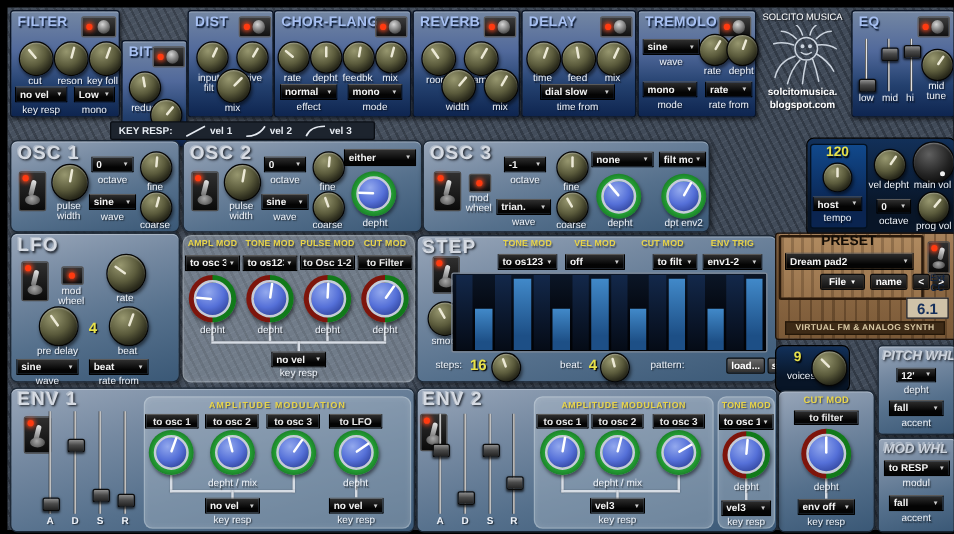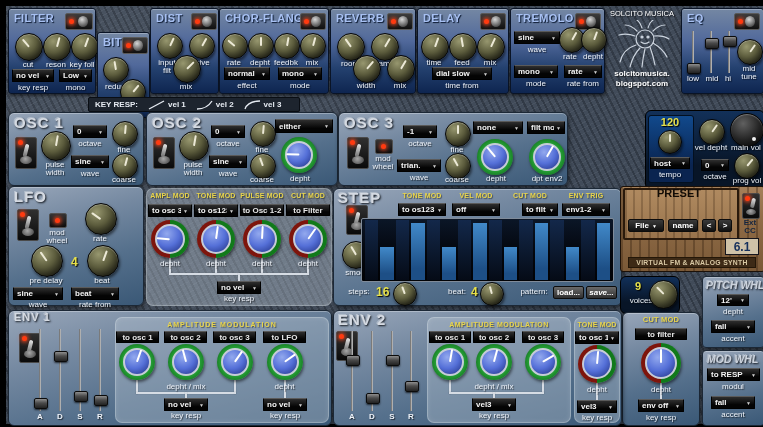--- a/index.html
+++ b/index.html
@@ -64,21 +64,21 @@
   .dd{position:absolute;height:13px;border-radius:1px;box-sizing:border-box;
       background:linear-gradient(180deg,#2e2e2e,#040404 70%);border:1px solid #000;border-top-color:#5a5a5a;
       color:#f4f4f4;font-size:8px;font-weight:bold;display:flex;align-items:center;padding:0 3px;}
   .dd span{flex:1;overflow:hidden;white-space:nowrap;}
   .dd::after{content:"▼";font-size:5px;color:#cfcfcf;margin-left:2px;}
   .lblbox{position:absolute;height:12px;border-radius:1px;box-sizing:border-box;
       background:linear-gradient(180deg,#2e2e2e,#040404 70%);border:1px solid #000;border-top-color:#5a5a5a;
       color:#e8e8e8;font-size:8px;font-weight:bold;display:flex;align-items:center;justify-content:center;white-space:nowrap;}
   .btn{position:absolute;height:13px;border-radius:2px;box-sizing:border-box;
       background:linear-gradient(180deg,#6a6a6a,#2e2e2e);border:1px solid #0c0c0c;
-      color:#fff;font-size:8px;font-weight:bold;display:flex;align-items:center;justify-content:center;white-space:nowrap;}
+      color:#fff;font-size:8px;font-weight:bold;display:flex;align-items:center;justify-content:center;white-space:nowrap;margin-left:28px;}
   
   .panel2{position:absolute;border-radius:6px;
       background:linear-gradient(165deg,#98a6b9 0%,#7589a1 30%,#55708c 62%,#3a5876 100%);
       border:1px solid #1c2836;box-shadow:1px 2px 4px rgba(0,0,0,.5), inset 0 1px 0 rgba(255,255,255,.3);}
   .stone{position:absolute;font-weight:bold;color:#d5dae2;letter-spacing:1px;white-space:nowrap;
       text-shadow:-1px -1px 0 rgba(245,248,252,.35), 1px 1px 2px #10141a;}
   .metal{position:absolute;font-weight:bold;font-style:italic;color:#ccd3dd;white-space:nowrap;
       text-shadow:-1px -1px 0 rgba(250,252,255,.3), 1px 1px 2px #0c1016;}
   .subpanel{position:absolute;background:rgba(185,196,210,.38);border:1px solid rgba(240,245,250,.3);
       border-radius:7px;box-shadow:inset 0 0 5px rgba(255,255,255,.12);}
@@ -534,20 +534,23 @@
         <span>load...</span>
       </div>
     <div class="btn" style="left:252px;top:97px;width:31px;font-style:italic;">
         <span>save...</span>
       </div>
   </div>
 
   <div class="wood" style="left:620px;top:186px;width:143px;height:84px;">
     <div class="presetframe" style="left:2px;top:1px;width:112px;height:48px;"></div>
     <div class="klabel" style="left:2px;top:2px;width:112px;font-size:11px;font-weight:bold;color:#120c06;text-shadow:none;">PRESET</div>
+    <div class="dd" style="left:7px;top:15px;width:103px;height:14px;">
+        <span>Dream pad2</span>
+      </div>
     <div class="btn" style="left:7px;top:32px;width:36px;background:linear-gradient(180deg,#3a3a3a,#101010);">
         <span>File</span>
         <span style="font-size:5px;margin-left:3px;">▼</span>
       </div>
     <div class="btn" style="left:47px;top:32px;width:30px;background:linear-gradient(180deg,#3a3a3a,#101010);">
         <span>name</span>
       </div>
     <div class="btn" style="left:81px;top:32px;width:14px;background:linear-gradient(180deg,#3a3a3a,#101010);">
         <span>&lt;</span>
       </div>
@@ -600,21 +603,21 @@
         <span>to RESP</span>
       </div>
     <div class="klabel" style="left:8px;top:32px;width:44px;">modul</div>
     <div class="dd" style="left:8px;top:45px;width:44px;">
         <span>fall</span>
       </div>
     <div class="klabel" style="left:8px;top:60px;width:44px;">accent</div>
   </div>
 
   <div class="panel2" style="left:8px;top:310px;width:322px;height:114px;">
-    <div class="stone" style="left:5px;top:0px;font-size:11px;">ENV 1</div>
+    <div class="stone" style="left:5px;top:0px;font-size:15px;">ENV 1</div>
     <div class="vsw" style="left:10px;top:22px;width:20px;height:28px;">
         <i class="led"></i>
         <i class="stick"></i>
         <i class="base"></i>
       </div>
     <div class="vslider" style="left:24px;top:18px;height:82px;">
         <i class="track"></i>
         <i class="handle" style="top:69px;"></i>
       </div>
     <div class="vslider" style="left:44px;top:18px;height:82px;">

